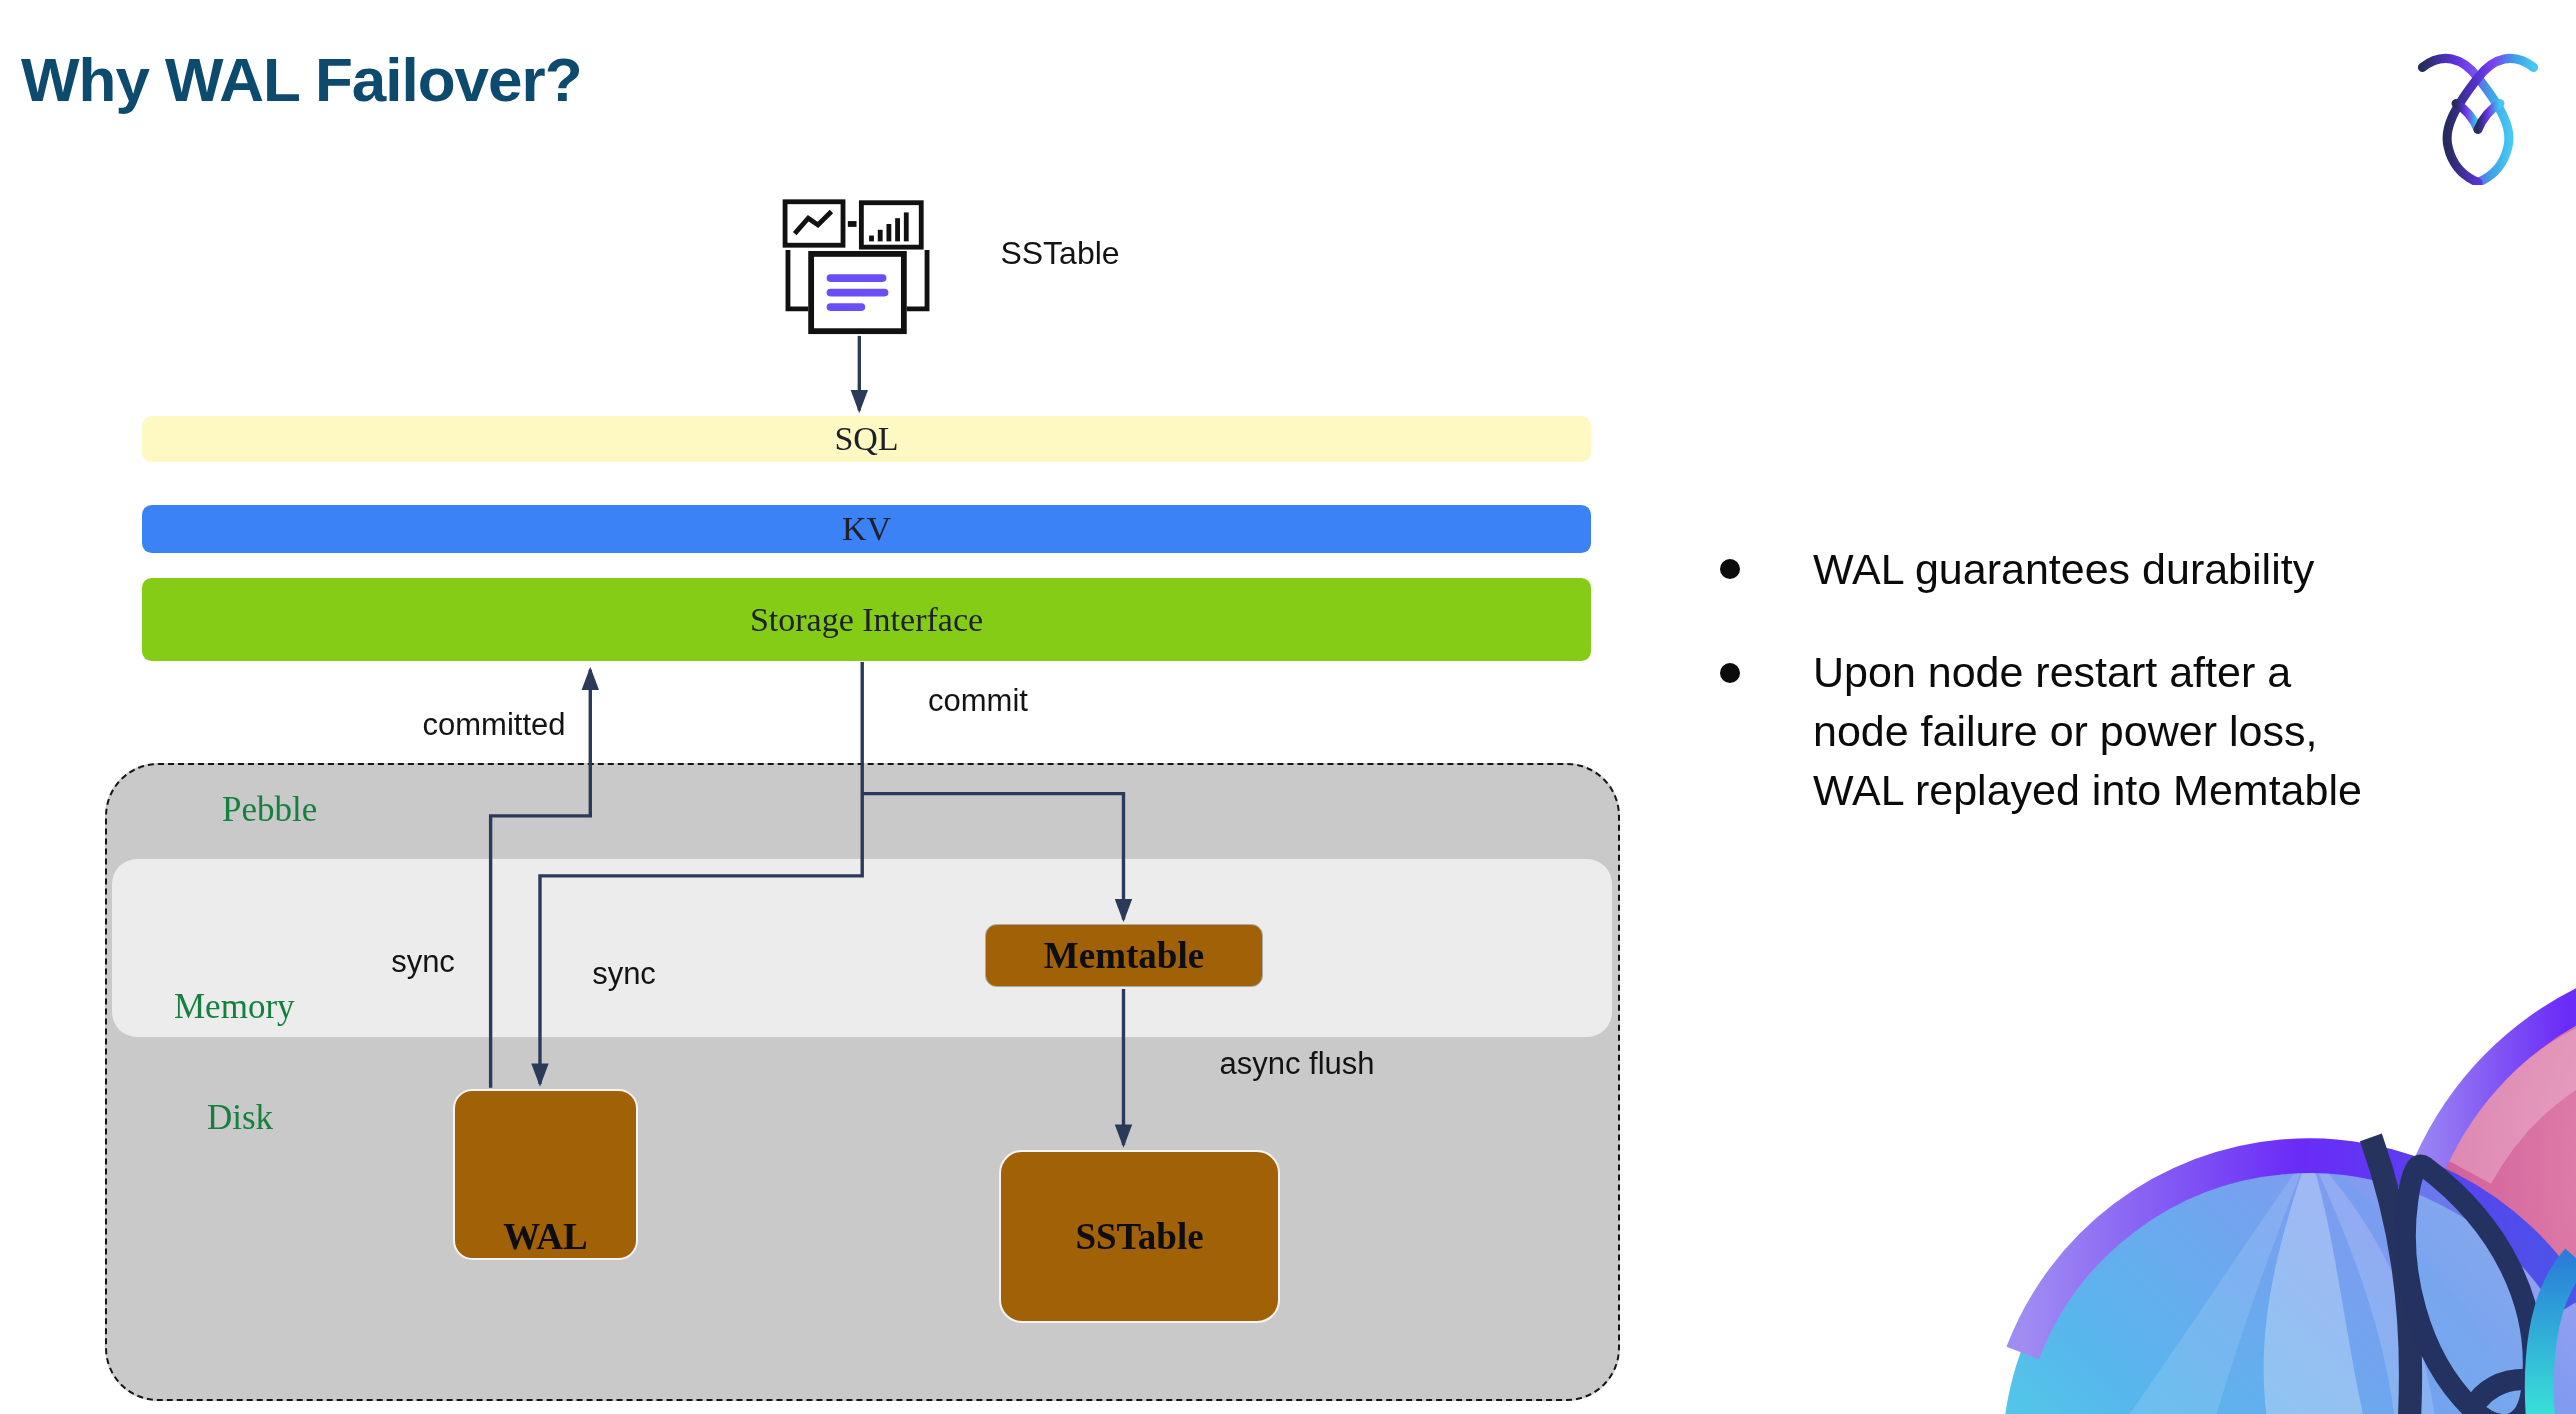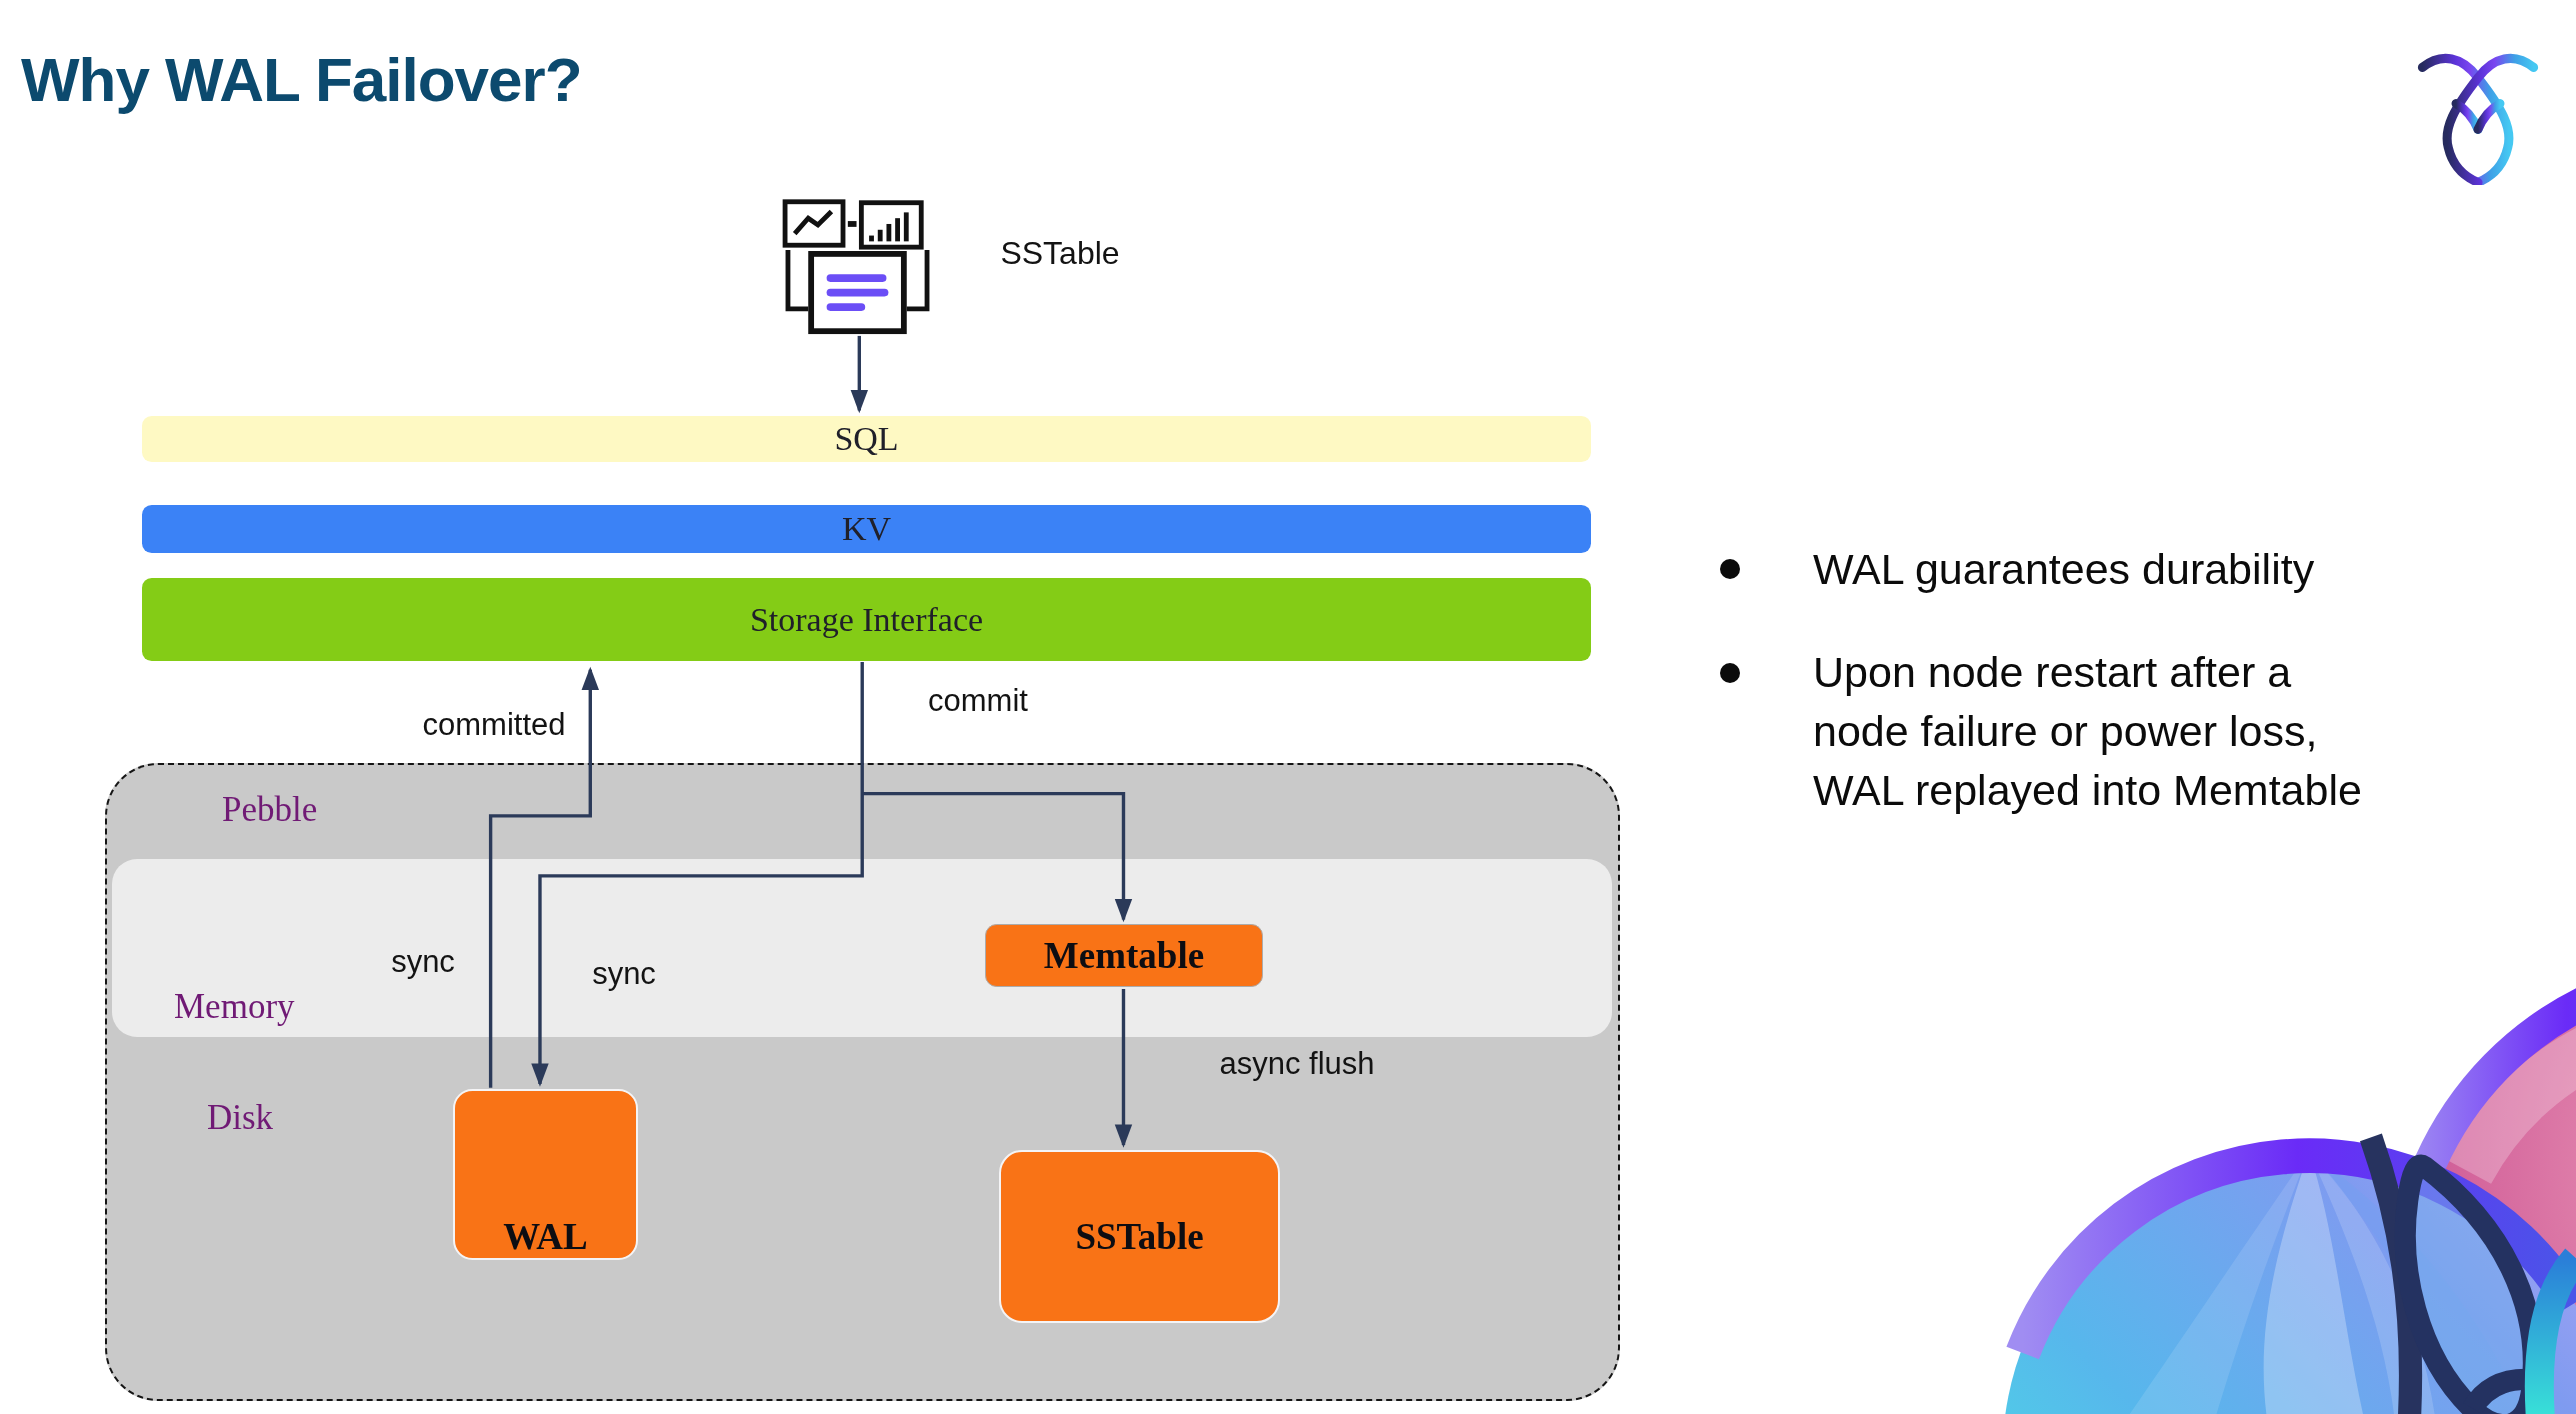--- a/index.html
+++ b/index.html
@@ -24,25 +24,25 @@
   .bar-storage{top:578px;height:83px;background:#84cc16;}
   
   .pebble{
     left:105px;top:763px;width:1515px;height:638px;background:#c9c9c9;
     border:2.9px dashed #151515;border-radius:53px;box-sizing:border-box;
   }
   .memory-band{
     left:112px;top:859px;width:1500px;height:178px;background:#ececec;border-radius:25px;
   }
   .zone-label{
-    font-family:"Liberation Serif",serif;font-size:35px;color:#701a75;line-height:1;
+    font-family:"Liberation Serif",serif;font-size:35px;color:#15803d;line-height:1;
   }
   
   .node{
-    background:#f97316;display:flex;align-items:center;justify-content:center;
+    background:#a16207;display:flex;align-items:center;justify-content:center;
     font-family:"Liberation Serif",serif;font-weight:700;font-size:37px;color:#0d0d12;
     box-sizing:border-box;
   }
   .node-wal{left:453px;top:1089px;width:185px;height:171px;border:2.9px solid #f4f4f6;border-radius:19.4px;align-items:flex-end;}
   .node-memtable{left:985px;top:924px;width:278px;height:63px;border:1.9px solid #ababab;border-radius:11.6px;}
   .node-sstable{left:999px;top:1150px;width:281px;height:173px;border:2.9px solid #f4f4f6;border-radius:23px;}
   
   .edge-label{font-size:31px;color:#131313;transform:translate(-50%,-50%);white-space:nowrap;line-height:1;}
   
   .bullet-dot{width:20.3px;height:20.3px;border-radius:50%;background:#0b0b0b;}

